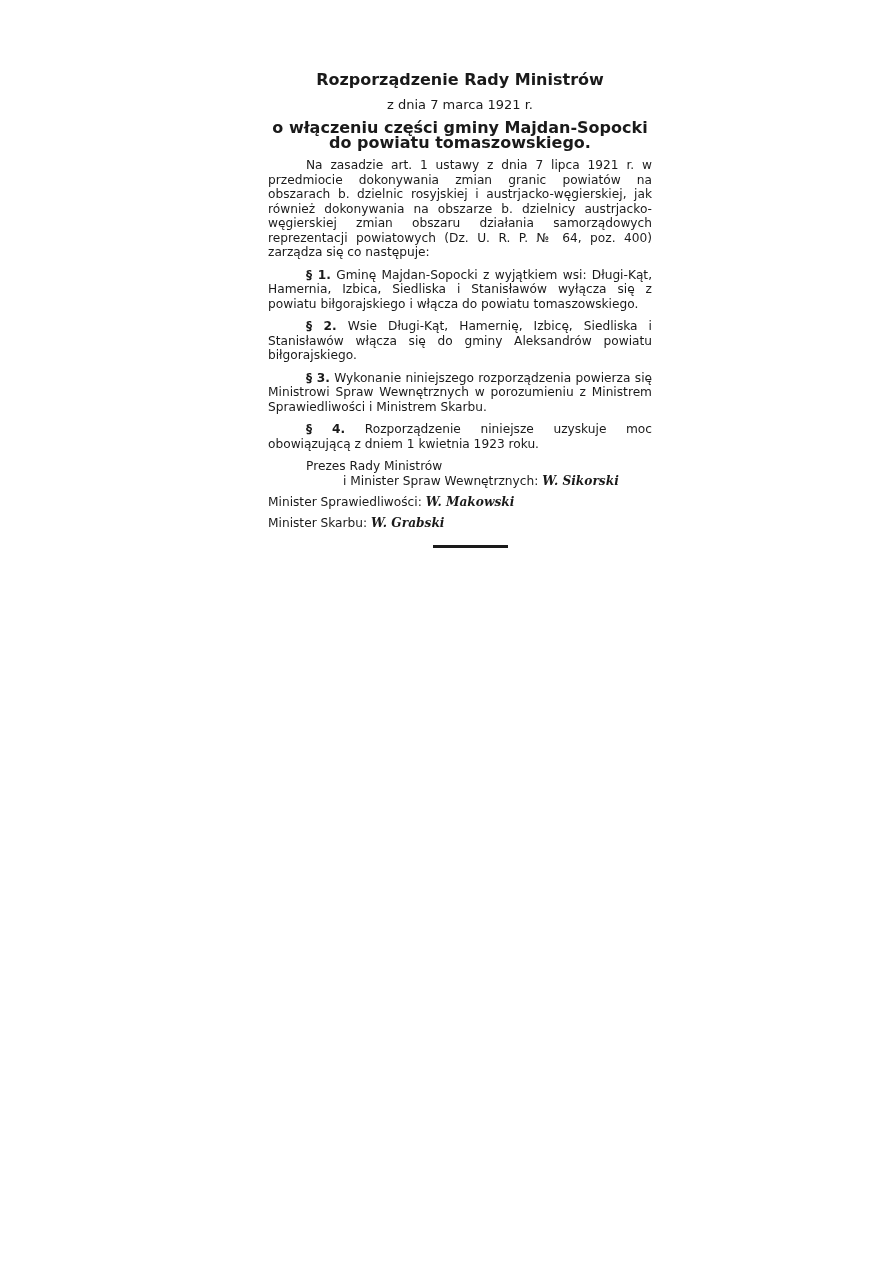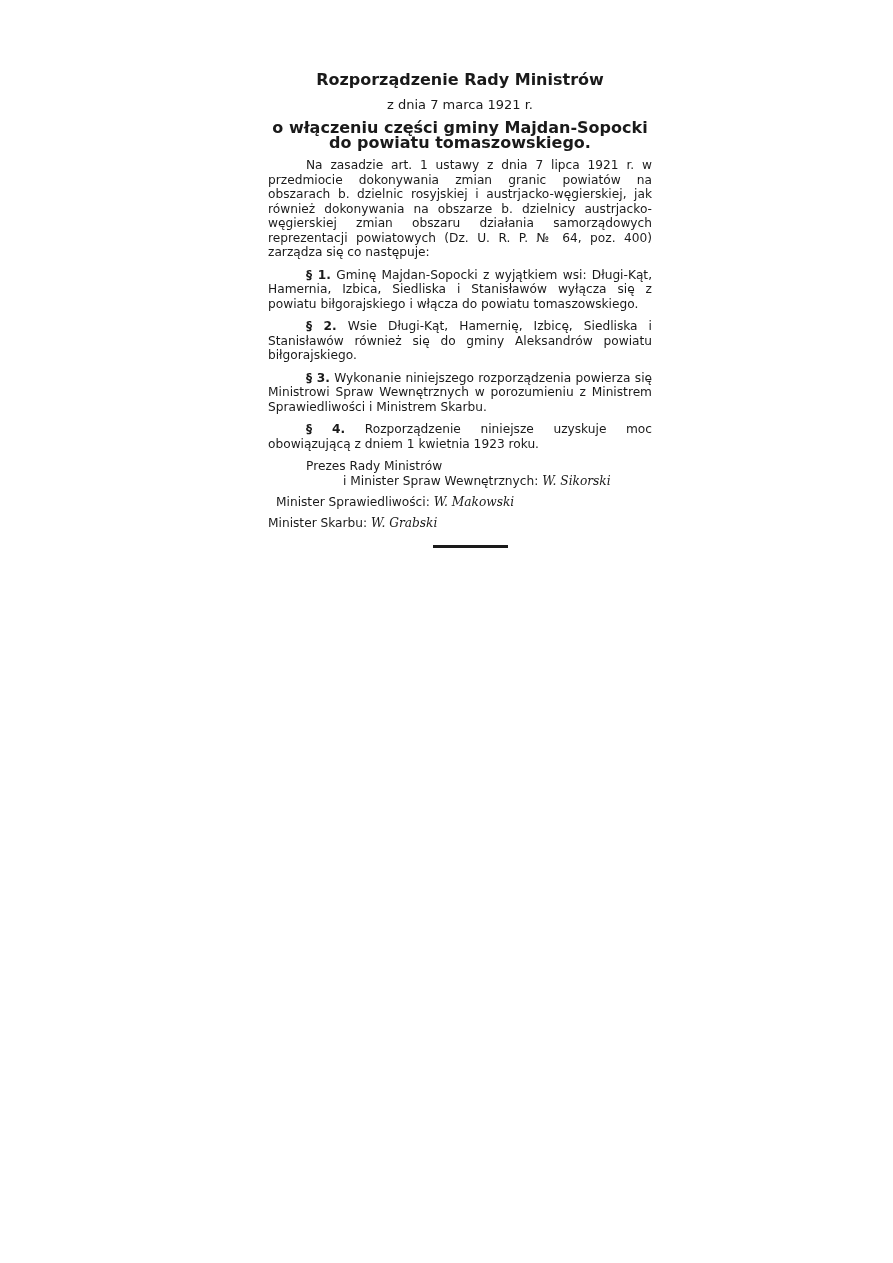--- a/index.html
+++ b/index.html
@@ -63,24 +63,24 @@
     .signs {
       font-size: 12.2px;
       line-height: 15px;
       margin-top: 6px;
     }
     .sign-line {
       display: block;
     }
     .sign-line.l1 { padding-left: 38px; }
     .sign-line.l2 { padding-left: 75px; margin-bottom: 6px; }
-    .sign-line.l3 { margin-bottom: 6px; margin-left: 8px; }
+    .sign-line.l3 { margin-bottom: 6px; }
     .sig-name {
       font-style: italic;
-      font-weight: normal;
+      font-weight: bold;
       font-family: "DejaVu Serif", serif;
     }
     .rule {
       width: 75px;
       height: 3px;
       background: #1a1a1a;
       margin: 14px auto 0 auto;
       position: relative;
       left: 10px;
     }
@@ -94,21 +94,21 @@
   <div class="subject">o włączeniu części gminy Majdan-Sopocki do powiatu tomaszowskiego.</div>
 
   <p class="para">Na zasadzie art. 1 ustawy z dnia 7 lipca 1921 r. w przedmiocie dokonywania zmian granic powiatów na obszarach b. dzielnic rosyjskiej i austrjacko-węgierskiej, jak również dokonywania na obszarze b. dzielnicy austrjacko-węgierskiej zmian obszaru działania samorządowych reprezentacji powiatowych (Dz. U. R. P. № 64, poz. 400) zarządza się co następuje:</p>
 
   <p class="para">
     <span class="sec">§ 1.</span>
     <span>Gminę Majdan-Sopocki z wyjątkiem wsi: Długi-Kąt, Hamernia, Izbica, Siedliska i Stanisławów wyłącza się z powiatu biłgorajskiego i włącza do powiatu tomaszowskiego.</span>
   </p>
   <p class="para">
     <span class="sec">§ 2.</span>
-    <span>Wsie Długi-Kąt, Hamernię, Izbicę, Siedliska i Stanisławów również się do gminy Aleksandrów powiatu biłgorajskiego.</span>
+    <span>Wsie Długi-Kąt, Hamernię, Izbicę, Siedliska i Stanisławów włącza się do gminy Aleksandrów powiatu biłgorajskiego.</span>
   </p>
   <p class="para">
     <span class="sec">§ 3.</span>
     <span>Wykonanie niniejszego rozporządzenia powierza się Ministrowi Spraw Wewnętrznych w porozumieniu z Ministrem Sprawiedliwości i Ministrem Skarbu.</span>
   </p>
   <p class="para">
     <span class="sec">§ 4.</span>
     <span>Rozporządzenie niniejsze uzyskuje moc obowiązującą z dniem 1 kwietnia 1923 roku.</span>
   </p>
 

